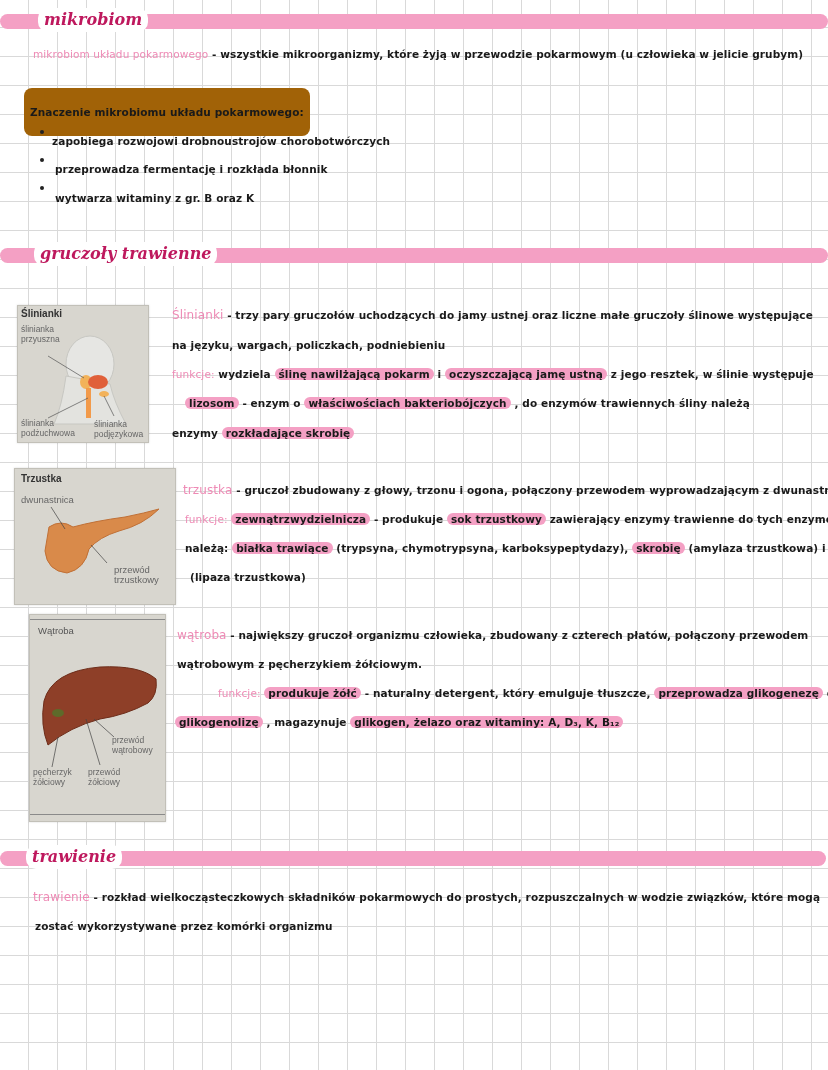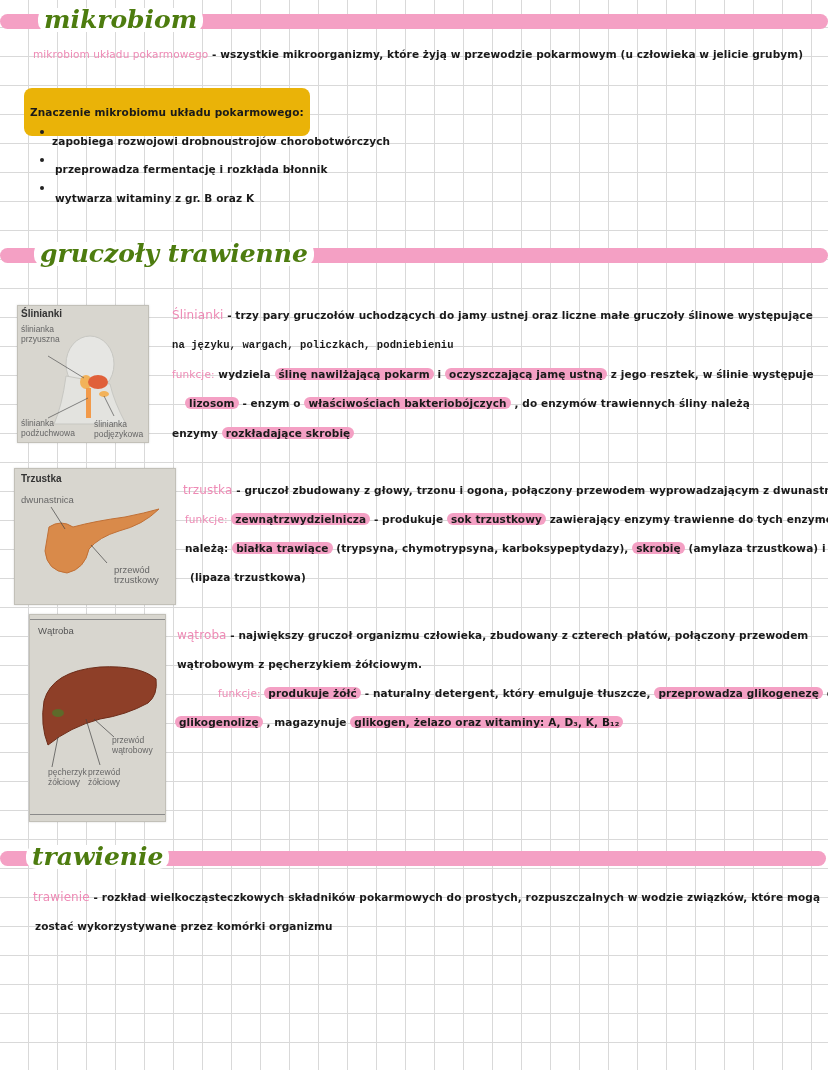--- a/index.html
+++ b/index.html
@@ -10,26 +10,26 @@
       linear-gradient(to right, #d9d9d9 1px, transparent 1px),
       linear-gradient(to bottom, #d9d9d9 1px, transparent 1px);
     background-size: 29px 29px;
     background-position: 28px 27px;
     font-family: "DejaVu Sans", sans-serif;
     color: #1a1a1a;
   }
   .bar { position: absolute; height: 15px; background: #f4a0c4; border-radius: 8px; }
   .heading {
     position: absolute; font-family: "DejaVu Serif", serif; font-style: italic; font-weight: bold;
-    font-size: 25px; color: #4d7c0f; background: #fff; padding: 0 6px; line-height: 24px;
+    font-size: 16px; color: #be185d; background: #fff; padding: 0 6px; line-height: 24px;
   }
   .line { position: absolute; font-size: 10.5px; font-weight: bold; white-space: nowrap; line-height: 16px; letter-spacing: 0.1px; }
   .pink { color: #ee8ab5; font-weight: normal; }
   .hl { background: #f4a0c4; border-radius: 7px; padding: 0 4px; }
-  .hlbox { background: #eab308; border-radius: 8px; padding: 18px 6px; }
+  .hlbox { background: #a16207; border-radius: 8px; padding: 18px 6px; }
   .bullet { position: absolute; width: 4px; height: 4px; background: #222; border-radius: 50%; }
   .figure {
     position: absolute; background: #d8d6cf; border: 1px solid #c2c0b8; box-shadow: 0 0 2px rgba(0,0,0,0.15);
     font-family: "Liberation Sans", sans-serif; color: #555;
   }
   .fig-title { position: absolute; font-size: 10px; font-weight: bold; color: #333; }
   .fig-label { position: absolute; font-size: 8.5px; line-height: 10px; color: #666; }
   .fig-rule { position: absolute; left: 0; right: 0; height: 1px; background: #8a8a8a; }
 </style>
 </head>
@@ -72,21 +72,21 @@
   </svg>
   <div class="fig-label" style="left:3px; top:18px; width:50px;">ślinianka przyuszna</div>
   <div class="fig-label" style="left:3px; top:112px; width:50px;">ślinianka podżuchwowa</div>
   <div class="fig-label" style="left:76px; top:113px; width:54px;">ślinianka podjęzykowa</div>
 </div>
 
 <div class="line" style="left:172px; top:307px;">
   <span class="pink" style="font-size:12px;">Ślinianki</span>
   <span>- trzy pary gruczołów uchodzących do jamy ustnej oraz liczne małe gruczoły ślinowe występujące</span>
 </div>
-<div class="line" style="left:172px; top:337px;font-family:Liberation Mono, monospace;">na języku, wargach, policzkach, podniebieniu</div>
+<div class="line" style="left:172px; top:337px;">na języku, wargach, policzkach, podniebieniu</div>
 <div class="line" style="left:172px; top:366px;">
   <span class="pink">funkcje:</span>
   <span>wydziela</span>
   <span class="hl">ślinę nawilżającą pokarm</span>
   <span>i</span>
   <span class="hl">oczyszczającą jamę ustną</span>
   <span>z jego resztek, w ślinie występuje</span>
 </div>
 <div class="line" style="left:185px; top:395px;">
   <span class="hl">lizosom</span>
@@ -135,21 +135,21 @@
   <div class="fig-rule" style="top:4px;"></div>
   <div class="fig-title" style="left:8px; top:10px; font-weight:normal; color:#555; font-size:9.5px;">Wątroba</div>
   <svg width="135" height="206" style="position:absolute; left:0; top:0;">
     <path d="M14 86 Q22 56 70 52 Q110 50 126 64 Q128 80 118 88 Q96 100 70 104 Q40 112 18 130 Q10 110 14 86 Z" fill="#8e3f28" stroke="#6d2d1a"></path>
     <ellipse cx="28" cy="98" rx="6" ry="4" fill="#5e6a2a"></ellipse>
     <line x1="28" y1="122" x2="22" y2="152" stroke="#444" stroke-width="0.7"></line>
     <line x1="56" y1="104" x2="70" y2="150" stroke="#444" stroke-width="0.7"></line>
     <line x1="64" y1="104" x2="84" y2="122" stroke="#444" stroke-width="0.7"></line>
   </svg>
   <div class="fig-label" style="left:82px; top:120px; width:46px;">przewód wątrobowy</div>
-  <div class="fig-label" style="left:18px; top:152px; width:46px;">pęcherzyk żółciowy</div>
+  <div class="fig-label" style="left:3px; top:152px; width:46px;">pęcherzyk żółciowy</div>
   <div class="fig-label" style="left:58px; top:152px; width:40px;">przewód żółciowy</div>
   <div class="fig-rule" style="top:199px;"></div>
 </div>
 
 <div class="line" style="left:177px; top:627px;">
   <span class="pink" style="font-size:12px;">wątroba</span>
   <span>- największy gruczoł organizmu człowieka, zbudowany z czterech płatów, połączony przewodem</span>
 </div>
 <div class="line" style="left:177px; top:656px;">wątrobowym z pęcherzykiem żółciowym.</div>
 <div class="line" style="left:177px; top:685px;margin-left:41px;">

